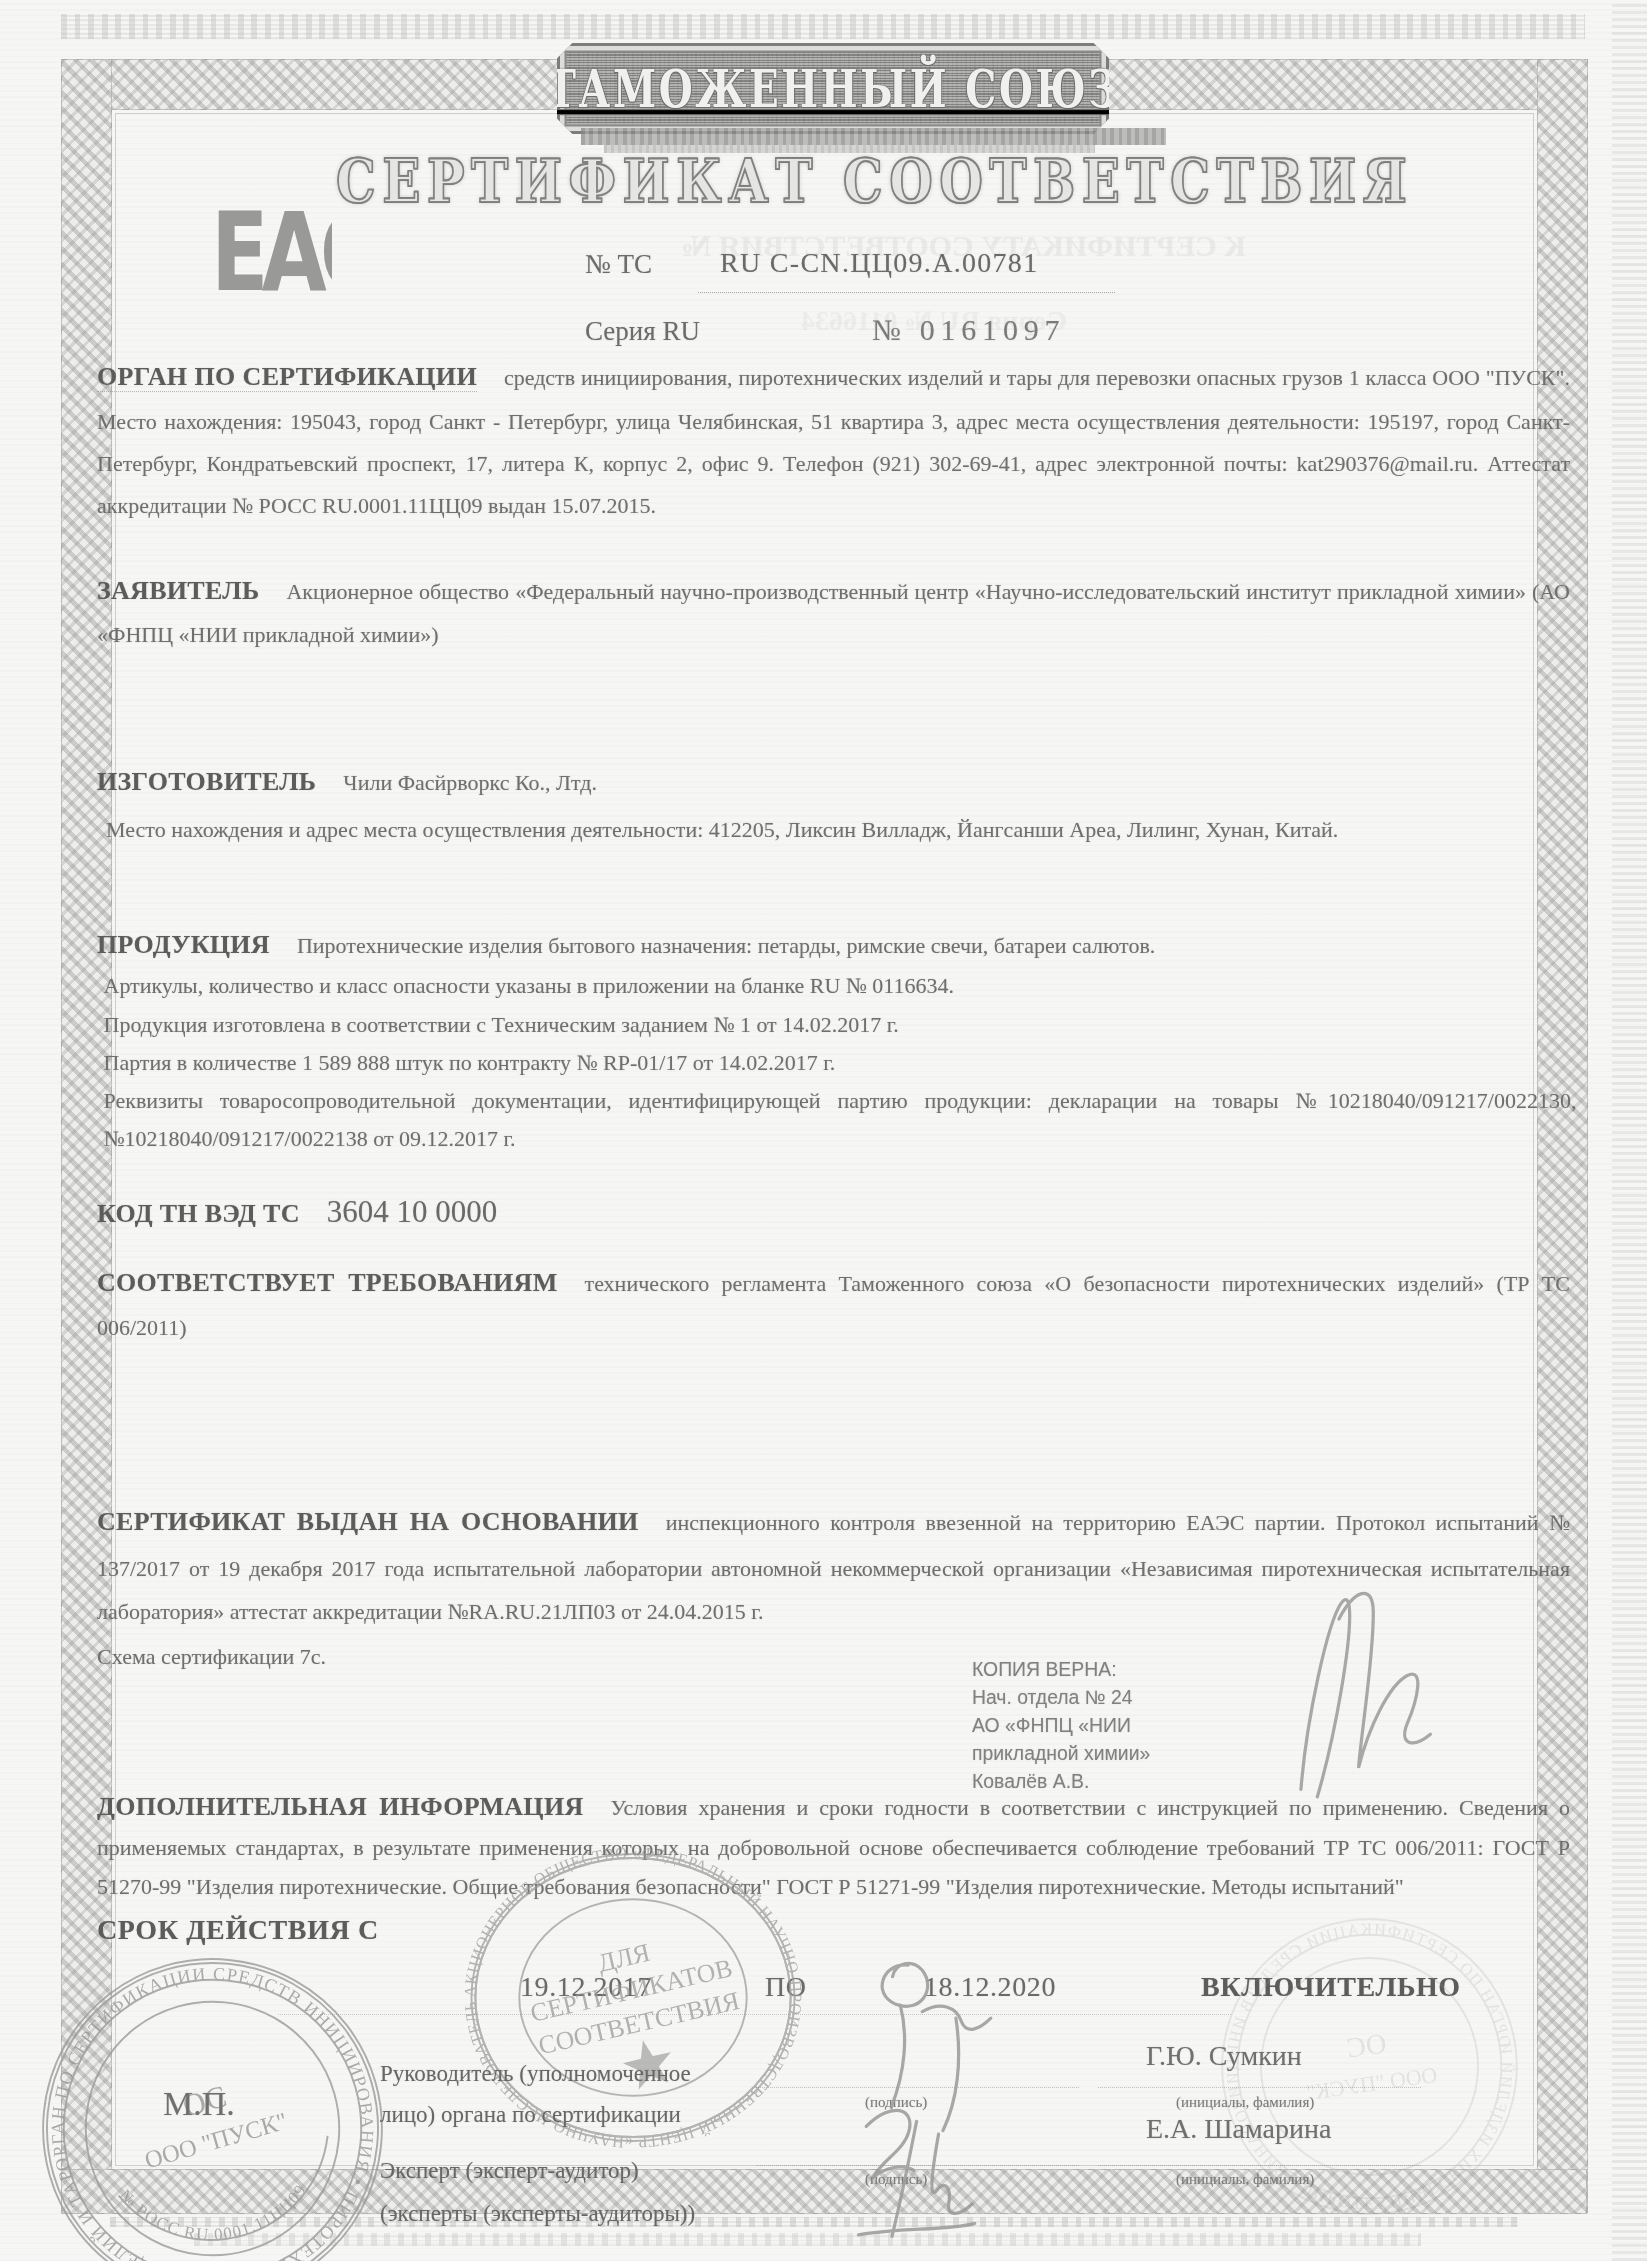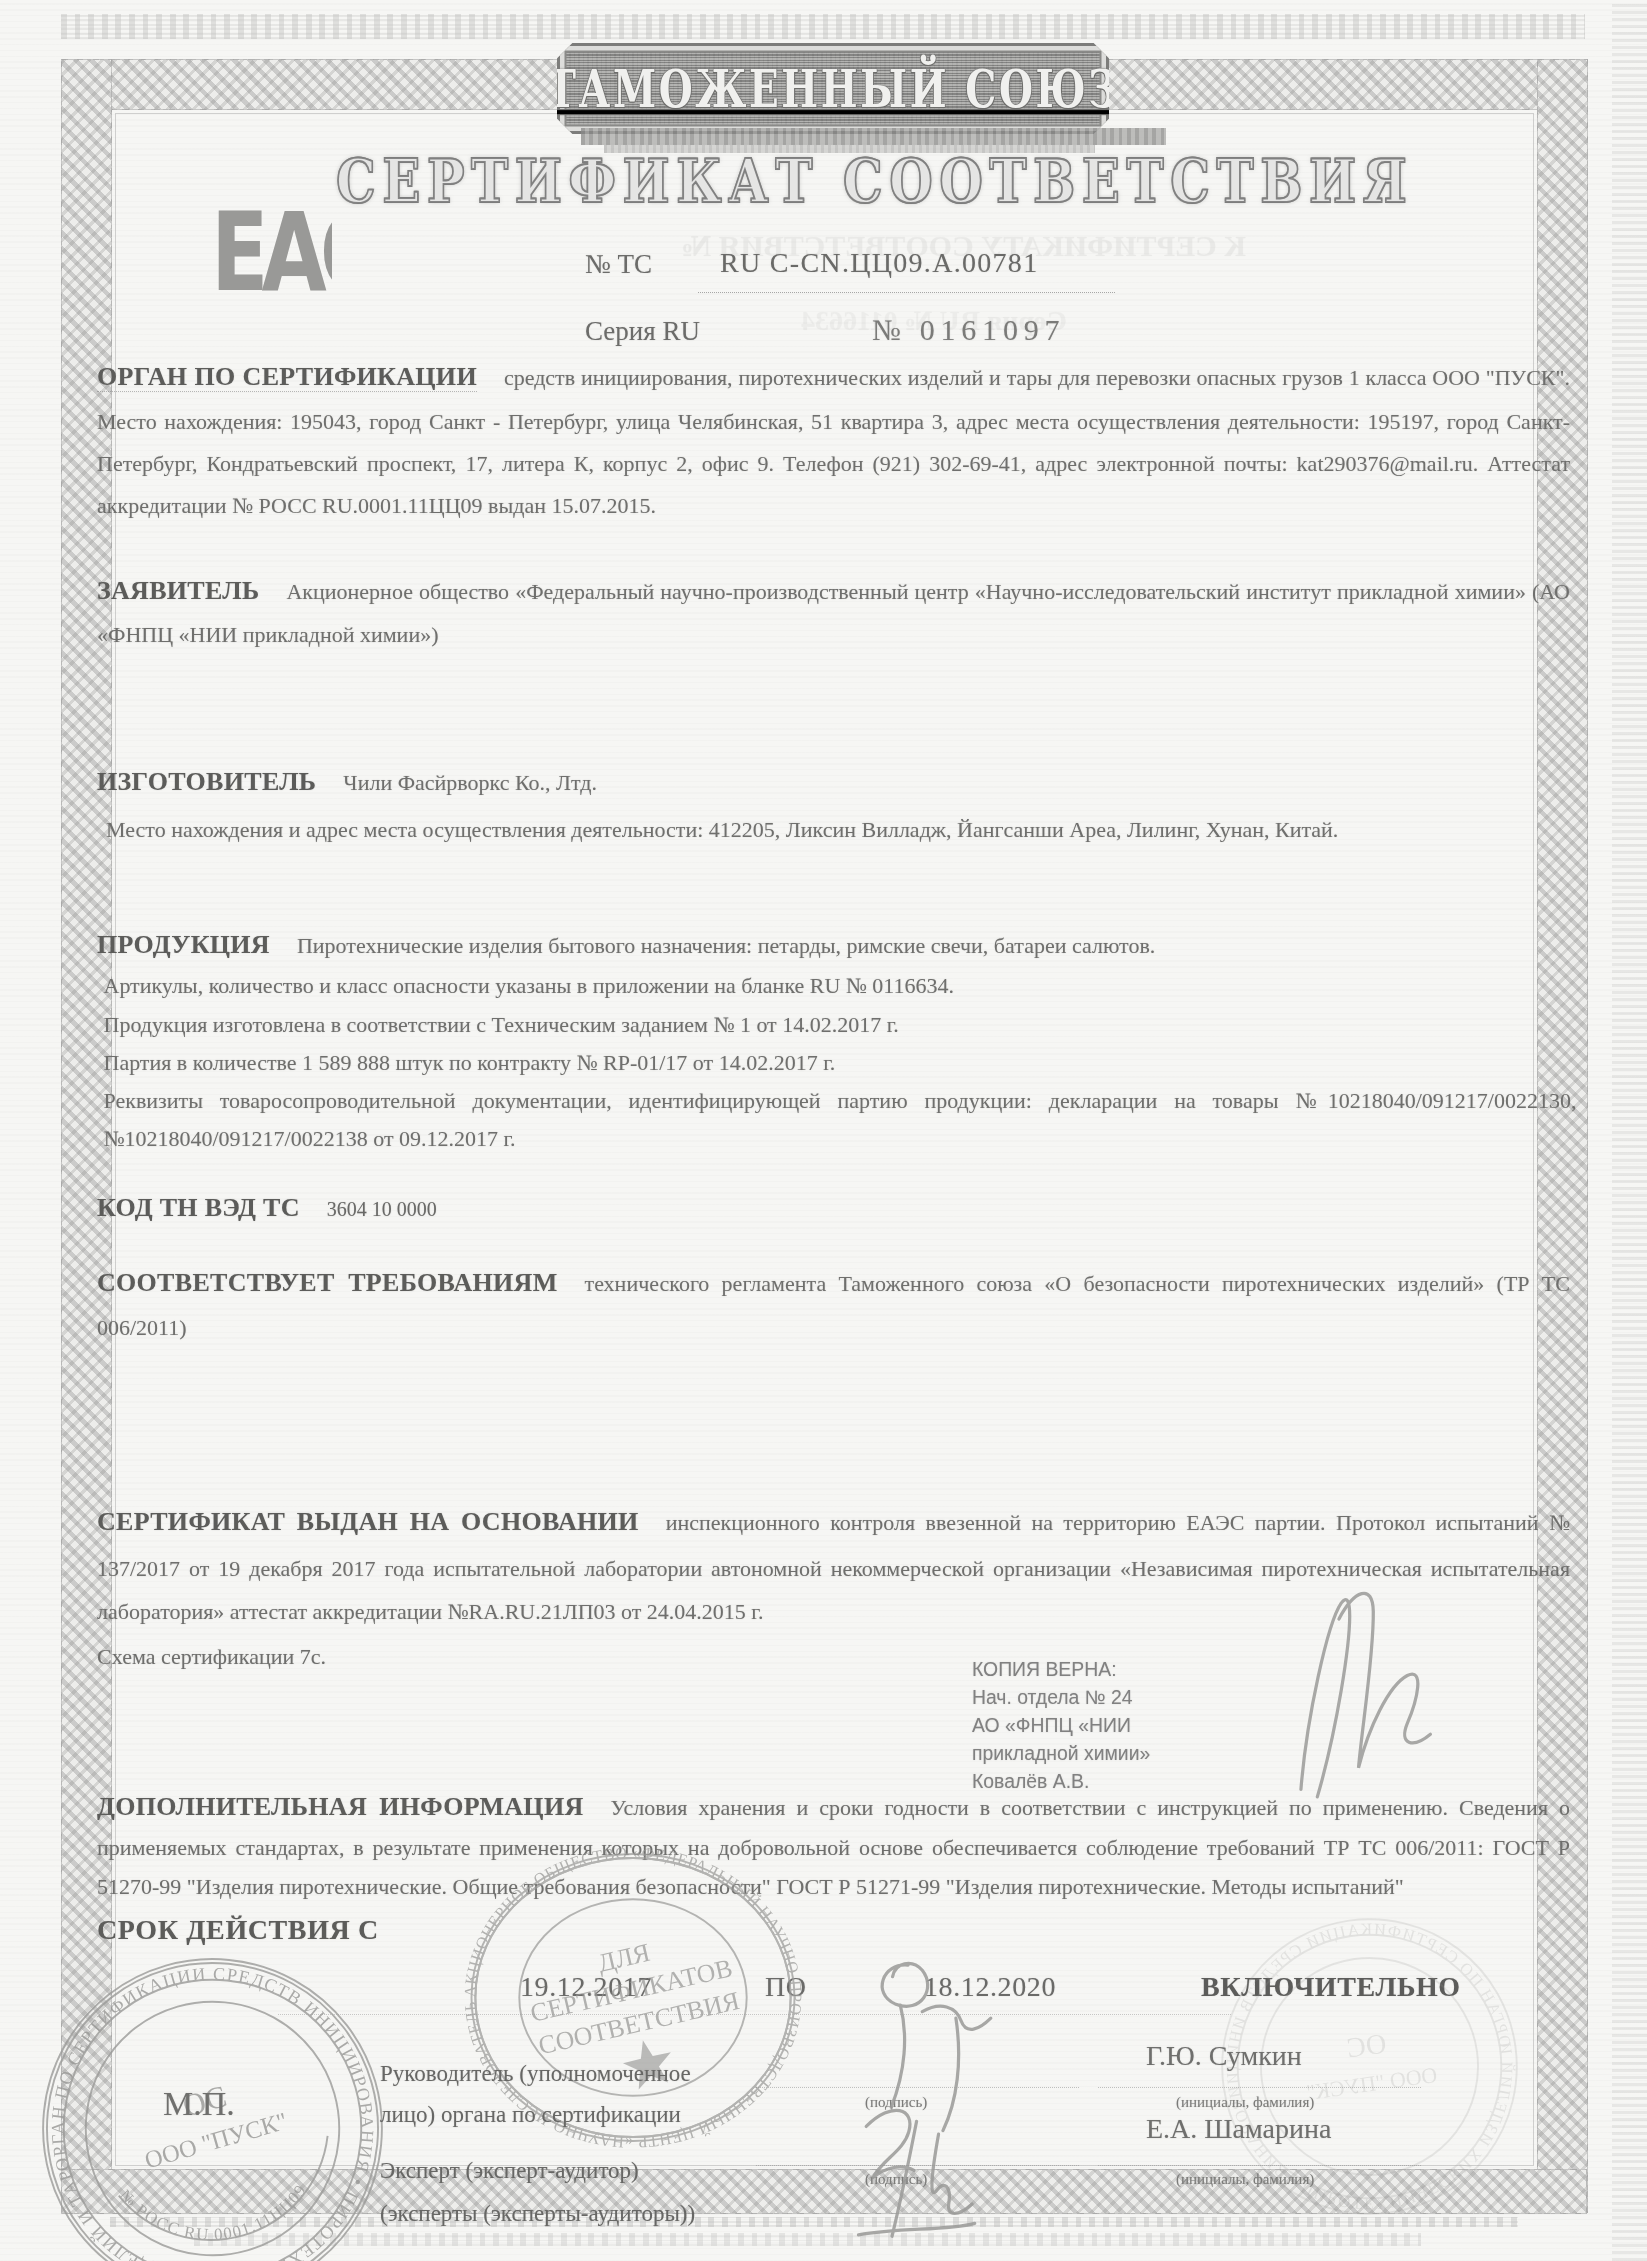--- a/index.html
+++ b/index.html
@@ -115,21 +115,21 @@
 
   <div class="abs tight" style="left:97px;top:922px;">
     <p class="sec scan"><span class="lbl">ПРОДУКЦИЯ</span><span>Пиротехнические изделия бытового назначения: петарды, римские свечи, батареи салютов.</span></p>
     <p class="sec scan" style="padding-left:6.5px;">Артикулы, количество и класс опасности указаны в приложении на бланке RU № 0116634.</p>
     <p class="sec scan" style="padding-left:6.5px;">Продукция изготовлена в соответствии с Техническим заданием № 1 от 14.02.2017 г.</p>
     <p class="sec scan" style="padding-left:6.5px;">Партия в количестве 1 589 888 штук по контракту № RP-01/17 от 14.02.2017 г.</p>
     <p class="sec scan" style="padding-left:6.5px;">Реквизиты товаросопроводительной документации, идентифицирующей партию продукции: декларации на товары №10218040/091217/0022130, №10218040/091217/0022138 от 09.12.2017 г.</p>
   </div>
 
   <p class="abs sec scan" style="left:97px;top:1183px;">
-    <span class="lbl">КОД ТН ВЭД ТС</span><span style="font-size:20px;color:#696967;">3604 10 0000</span>
+    <span class="lbl">КОД ТН ВЭД ТС</span><span style="font-size:31px;color:#696967;">3604 10 0000</span>
   </p>
 
   <p class="abs sec scan" style="left:97px;top:1258px;">
     <span class="lbl">СООТВЕТСТВУЕТ ТРЕБОВАНИЯМ</span><span>технического регламента Таможенного союза «О безопасности пиротехнических изделий» (ТР ТС 006/2011)</span>
   </p>
 
   <div class="abs" style="left:97px;top:1497px;">
     <p class="sec scan" style="line-height:1.95;"><span class="lbl">СЕРТИФИКАТ ВЫДАН НА ОСНОВАНИИ</span><span>инспекционного контроля ввезенной на территорию ЕАЭС партии. Протокол испытаний № 137/2017 от 19 декабря 2017 года испытательной лаборатории автономной некоммерческой организации «Независимая пиротехническая испытательная лаборатория» аттестат аккредитации №RA.RU.21ЛП03 от 24.04.2015 г.</span></p>
     <p class="sec scan" style="line-height:1.9;margin-top:2.6px;">Схема сертификации 7с.</p>
   </div>

